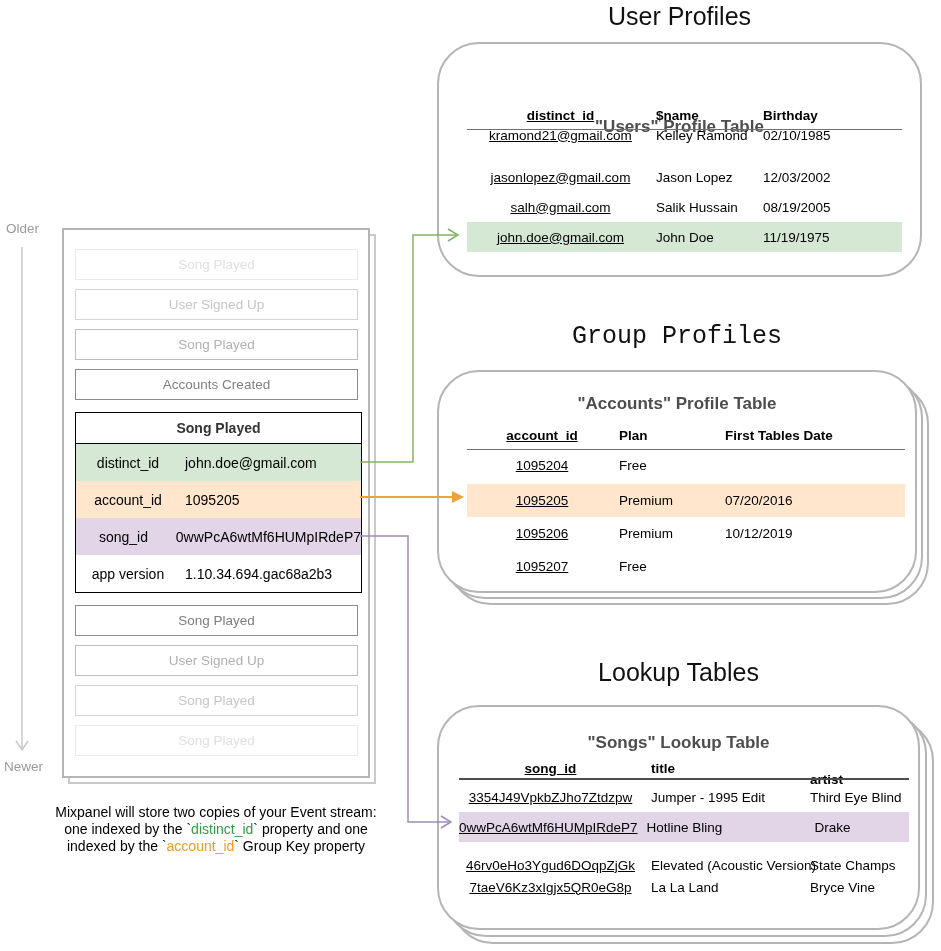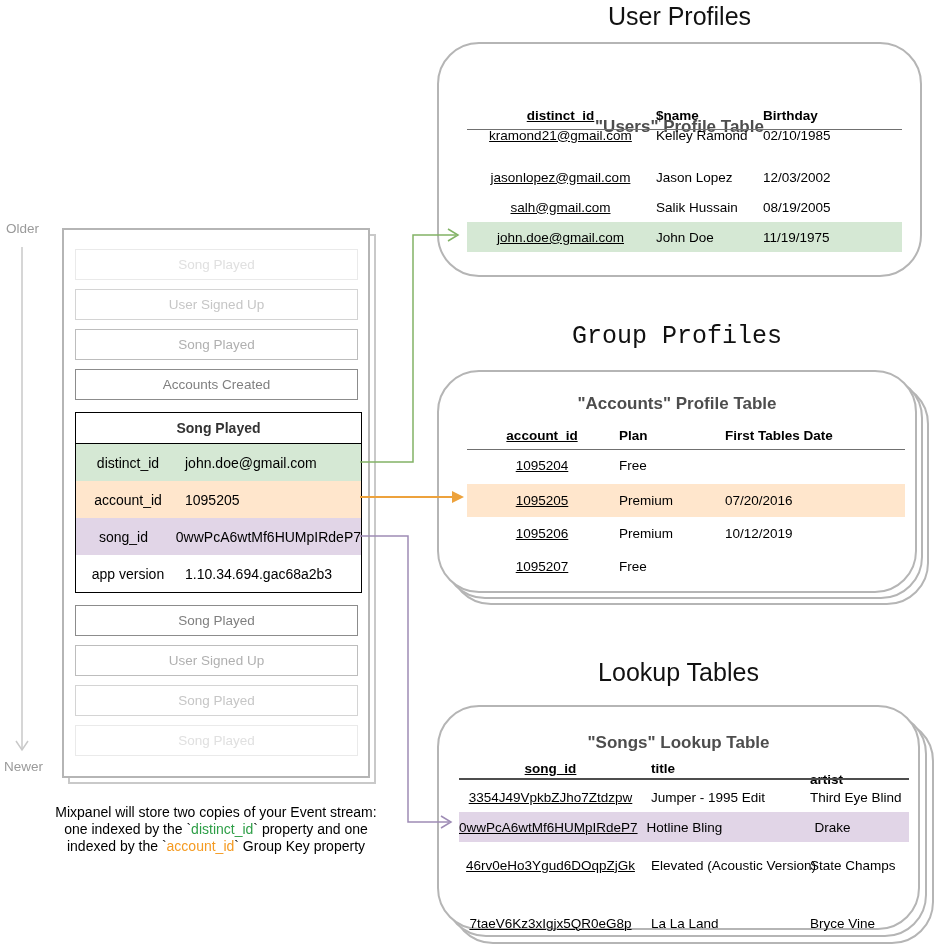--- a/index.html
+++ b/index.html
@@ -188,21 +188,21 @@
       <div class="prow hl-purple" style="top:105px;height:30px;width:450px;">
         <div class="pcell c key" style="width:183px;">0wwPcA6wtMf6HUMpIRdeP7</div>
         <div class="pcell l" style="width:168px;padding-left:9px;">Hotline Bling</div>
         <div class="pcell l" style="width:99px;margin-left:16px;">Drake</div>
       </div>
       <div class="prow" style="top:143px;height:30px;width:450px;">
         <div class="pcell c key" style="width:183px;">46rv0eHo3Ygud6DOqpZjGk</div>
         <div class="pcell l" style="width:168px;padding-left:9px;">Elevated (Acoustic Version)</div>
         <div class="pcell l" style="width:99px;">State Champs</div>
       </div>
-      <div class="prow" style="top:165px;height:30px;width:450px;margin-top:36px;">
+      <div class="prow" style="top:165px;height:30px;width:450px;">
         <div class="pcell c key" style="width:183px;">7taeV6Kz3xIgjx5QR0eG8p</div>
         <div class="pcell l" style="width:168px;padding-left:9px;">La La Land</div>
         <div class="pcell l" style="width:99px;">Bryce Vine</div>
       </div>
     </div>
   </div>
 
   <svg class="overlay" width="941" height="951" viewBox="0 0 941 951">
 
     <g stroke="#c9c9c9" stroke-width="1.5" fill="none">

